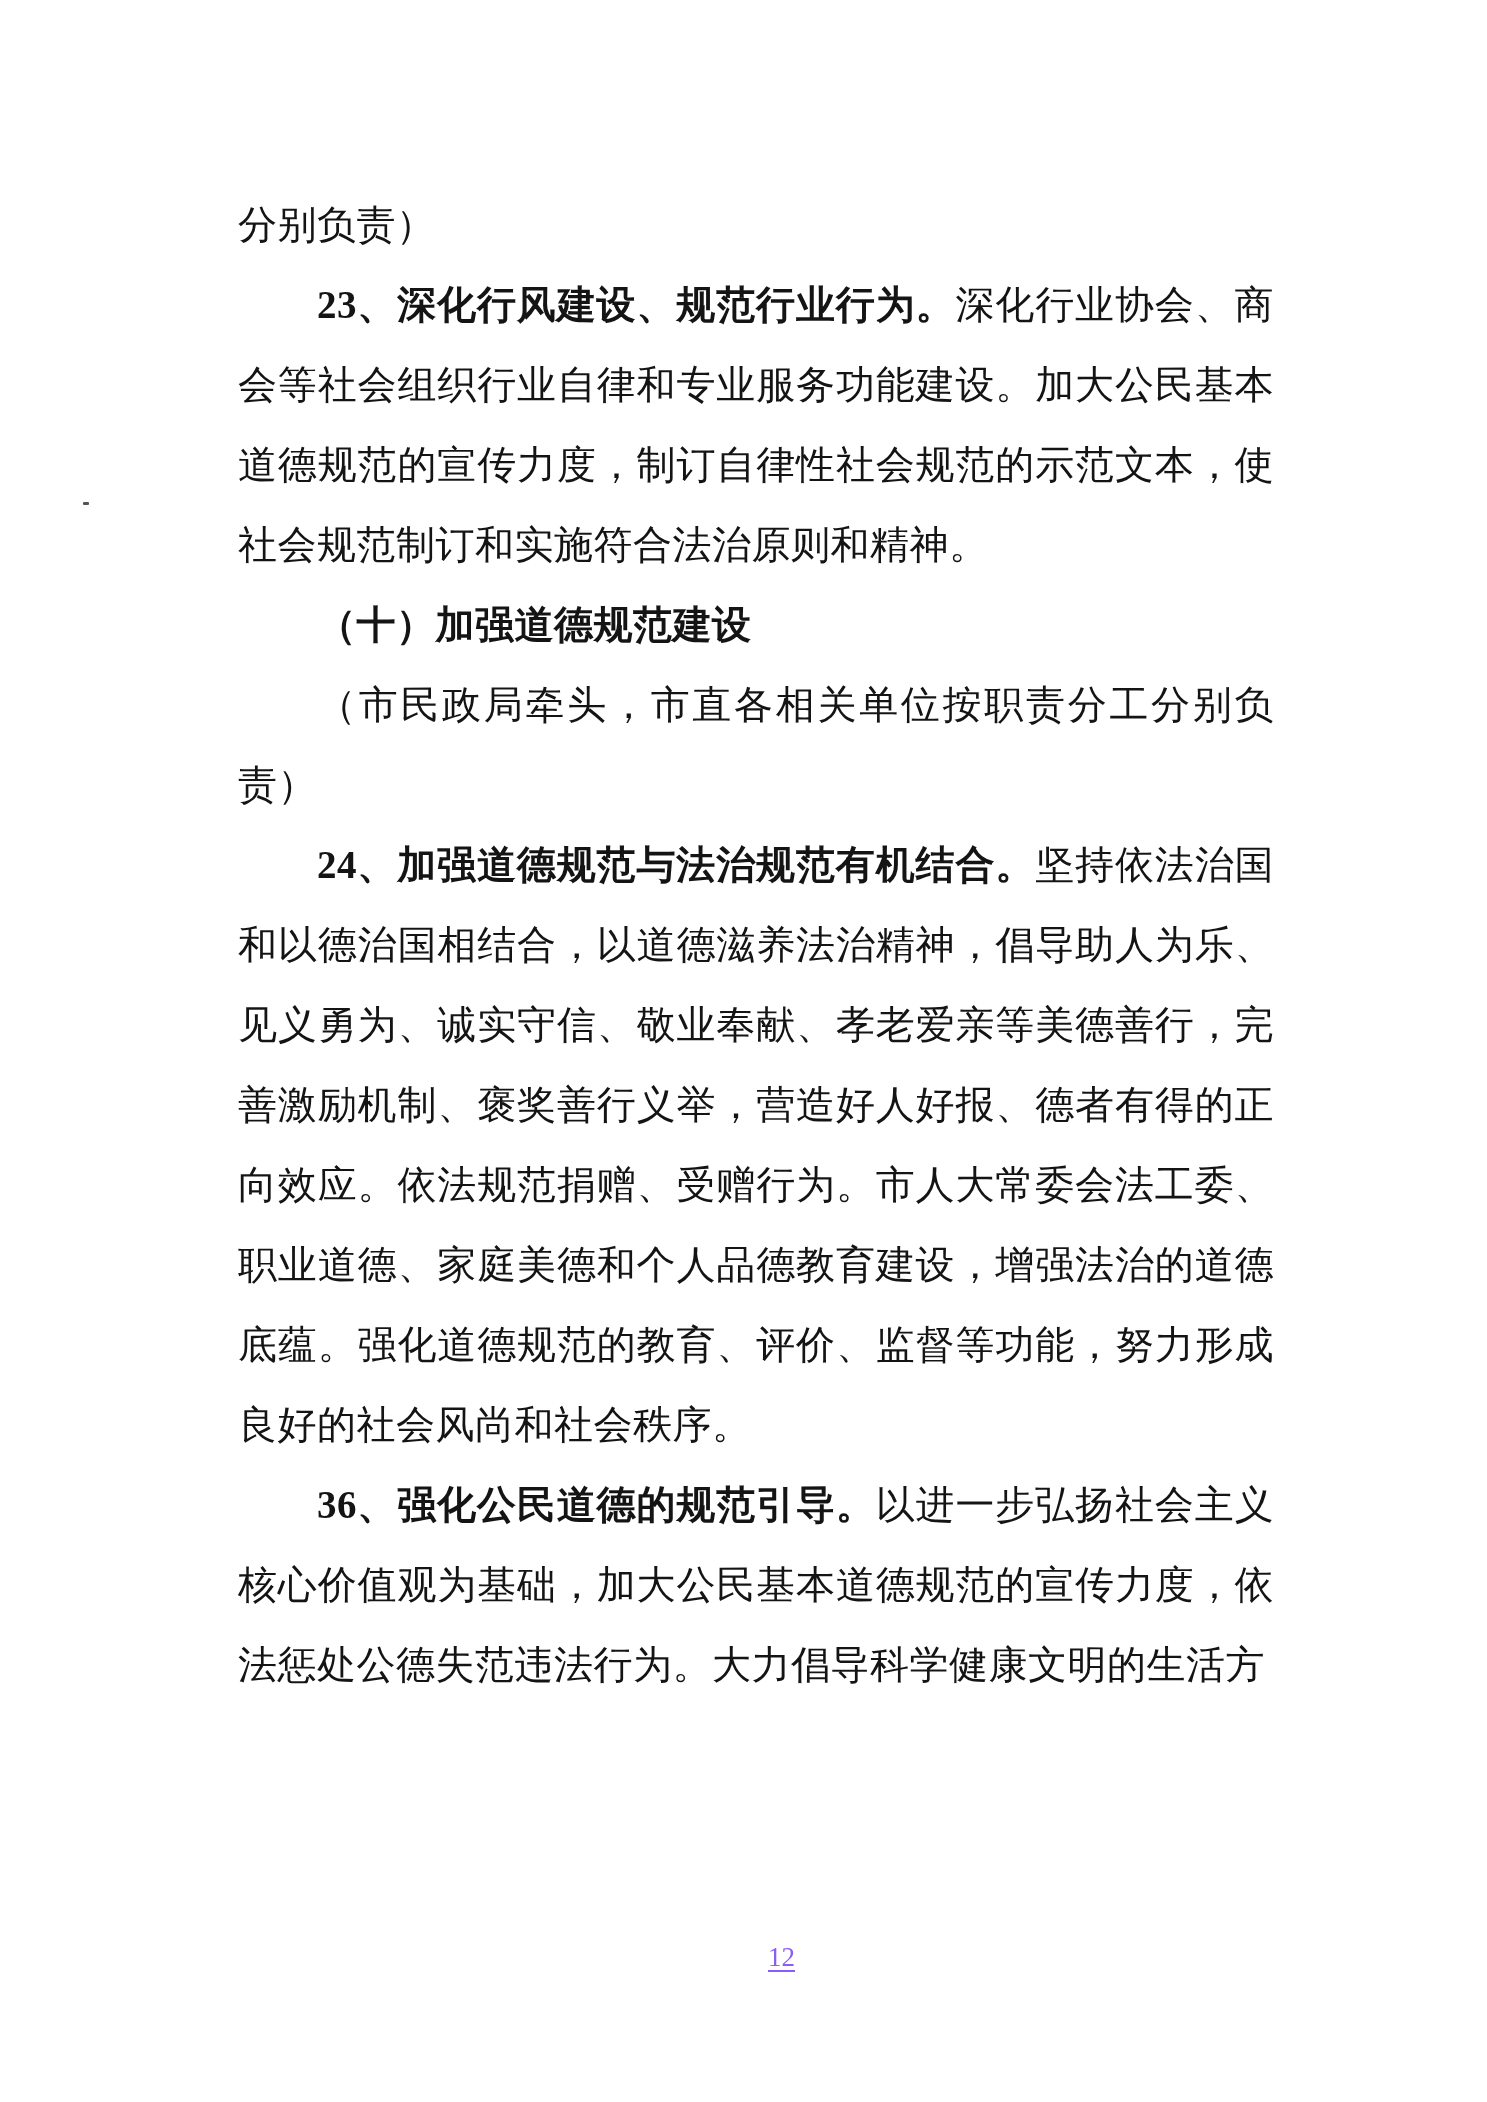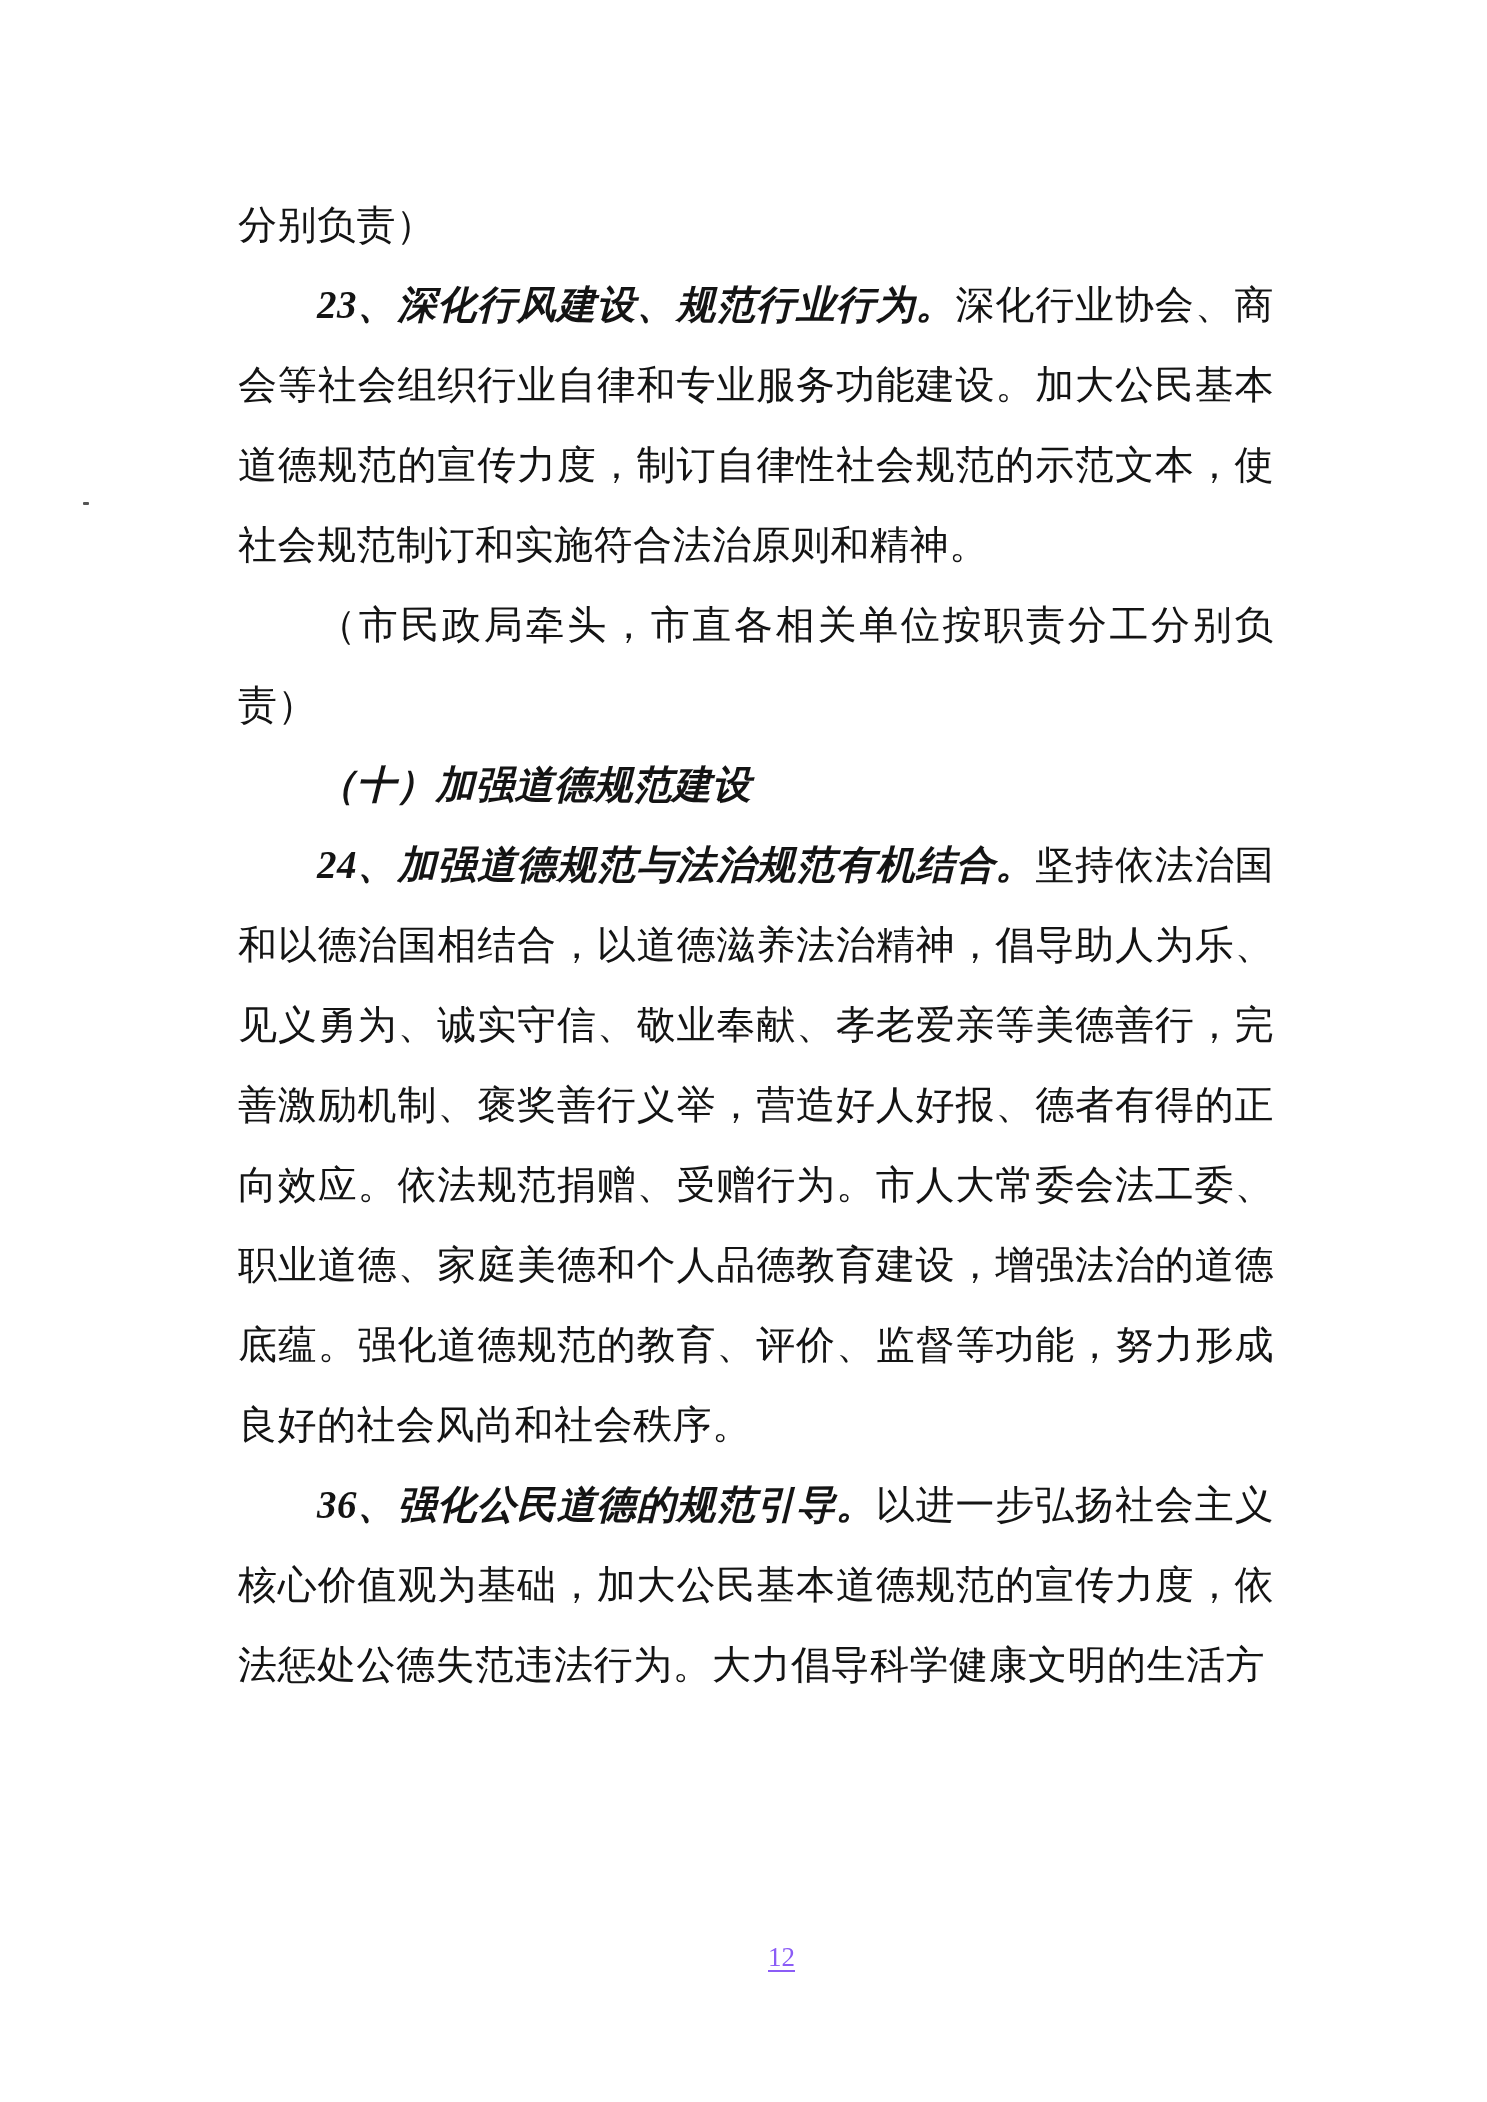--- a/index.html
+++ b/index.html
@@ -31,21 +31,20 @@
   .para {
     margin: 0;
     padding: 0;
   }
   .indent {
     text-indent: 79px;
   }
   .heading,
   .lead {
     font-weight: bold;
-    font-style: italic;
   }
   .page-number {
     position: absolute;
     top: 1942px;
     left: 40px;
     right: 0;
     text-align: center;
     font-size: 27px;
     line-height: 30px;
     text-decoration: underline;
@@ -68,23 +67,23 @@
 <div class="page">
 
   <div class="stray-mark"></div>
 
   <div class="text-block">
 
     <p class="para">分别负责）</p>
 
     <p class="para indent"><span class="lead">23、深化行风建设、规范行业行为。</span><span>深化行业协会、商会等社会组织行业自律和专业服务功能建设。加大公民基本道德规范的宣传力度，制订自律性社会规范的示范文本，使社会规范制订和实施符合法治原则和精神。</span></p>
 
+    <p class="para indent heading">（十）加强道德规范建设</p>
+
     <p class="para indent">（市民政局牵头，市直各相关单位按职责分工分别负责）</p>
-
-    <p class="para indent heading">（十）加强道德规范建设</p>
 
     <p class="para indent"><span class="lead">24、加强道德规范与法治规范有机结合。</span><span>坚持依法治国和以德治国相结合，以道德滋养法治精神，倡导助人为乐、见义勇为、诚实守信、敬业奉献、孝老爱亲等美德善行，完善激励机制、褒奖善行义举，营造好人好报、德者有得的正向效应。依法规范捐赠、受赠行为。市人大常委会法工委、职业道德、家庭美德和个人品德教育建设，增强法治的道德底蕴。强化道德规范的教育、评价、监督等功能，努力形成良好的社会风尚和社会秩序。</span></p>
 
 
     <p class="para indent"><span class="lead">36、强化公民道德的规范引导。</span><span>以进一步弘扬社会主义核心价值观为基础，加大公民基本道德规范的宣传力度，依法惩处公德失范违法行为。大力倡导科学健康文明的生活方</span></p>
 
   </div>
 
   <div class="page-number">12</div>
 

